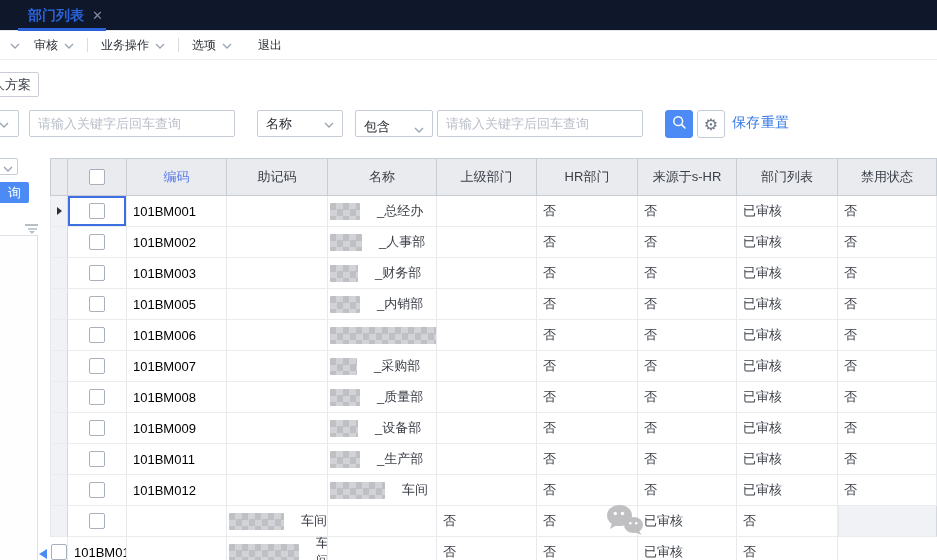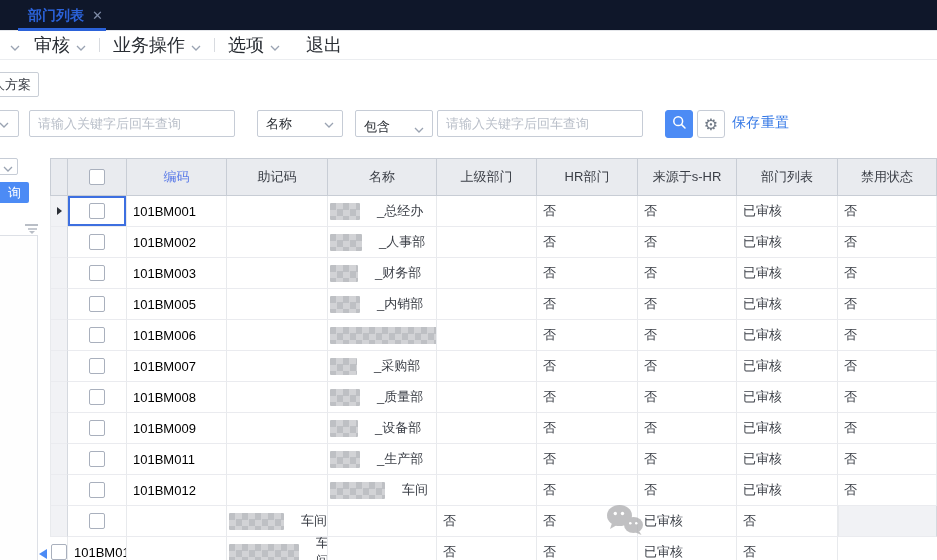--- a/index.html
+++ b/index.html
@@ -11,21 +11,21 @@
     border-bottom:1px solid #e4e6ea;text-decoration:underline; }
   .tab { position:absolute; left:18px; top:0; height:31px; display:flex; align-items:center; gap:8px;
     padding:0 10px; cursor:pointer; }
   .tab-title { color:#2b62d9; font-size:14px; font-weight:bold; }
   .tab-close { color:#7e8ba6; font-size:13px; }
   .tab-underline { position:absolute; left:18px; top:28px; width:88px; height:3px; background:#2b62d9; }
 
   
   .menubar { position:absolute; left:0; top:31px; width:937px; height:29px; background:#fff;
     border-bottom:1px solid #ebedf0; display:flex; align-items:center; }
-  .menu-item { display:flex; align-items:center; gap:6px; font-size:18px; color:#2a2e34; cursor:pointer; }
+  .menu-item { display:flex; align-items:center; gap:6px; font-size:12px; color:#2a2e34; cursor:pointer; }
   .menu-div { width:1px; height:14px; background:#d8dbe0; margin:0 13px; }
   .chev { display:inline-block; }
 
   
   .scheme-btn { position:absolute; left:-28px; top:72px; width:67px; height:25px;
     border:1px solid #c9ced6; border-radius:2px; background:#fff; font-size:13px; color:#3a3e46;
     text-align:right; padding-right:7px; line-height:23px; cursor:pointer; }
 
   
   .inp { position:absolute; top:110px; height:27px; border:1px solid #c6ccd6; border-radius:2px;

